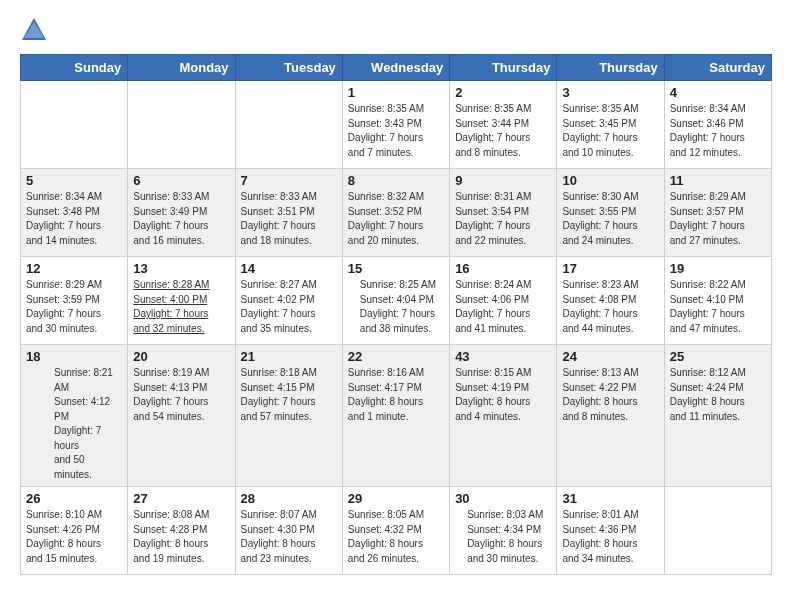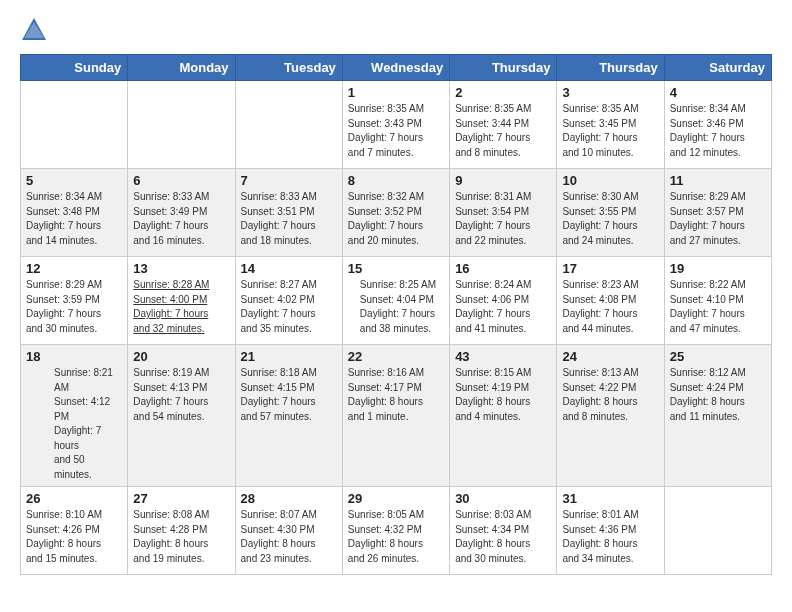--- a/index.html
+++ b/index.html
@@ -342,21 +342,21 @@
           </td>
           <td>
             <div class="day-num">29</div>
             <div class="day-info" style="white-space: pre-line;">Sunrise: 8:05 AM
 Sunset: 4:32 PM
 Daylight: 8 hours
 and 26 minutes.</div>
           </td>
           <td>
             <div class="day-num">30</div>
-            <div class="day-info" style="white-space: pre-line;">Sunrise: 8:03 AM
+            <div class="day-info" style="white-space: pre-line; margin-left: 12px;">Sunrise: 8:03 AM
 Sunset: 4:34 PM
 Daylight: 8 hours
 and 30 minutes.</div>
           </td>
           <td>
             <div class="day-num">31</div>
             <div class="day-info" style="white-space: pre-line;">Sunrise: 8:01 AM
 Sunset: 4:36 PM
 Daylight: 8 hours
 and 34 minutes.</div>

